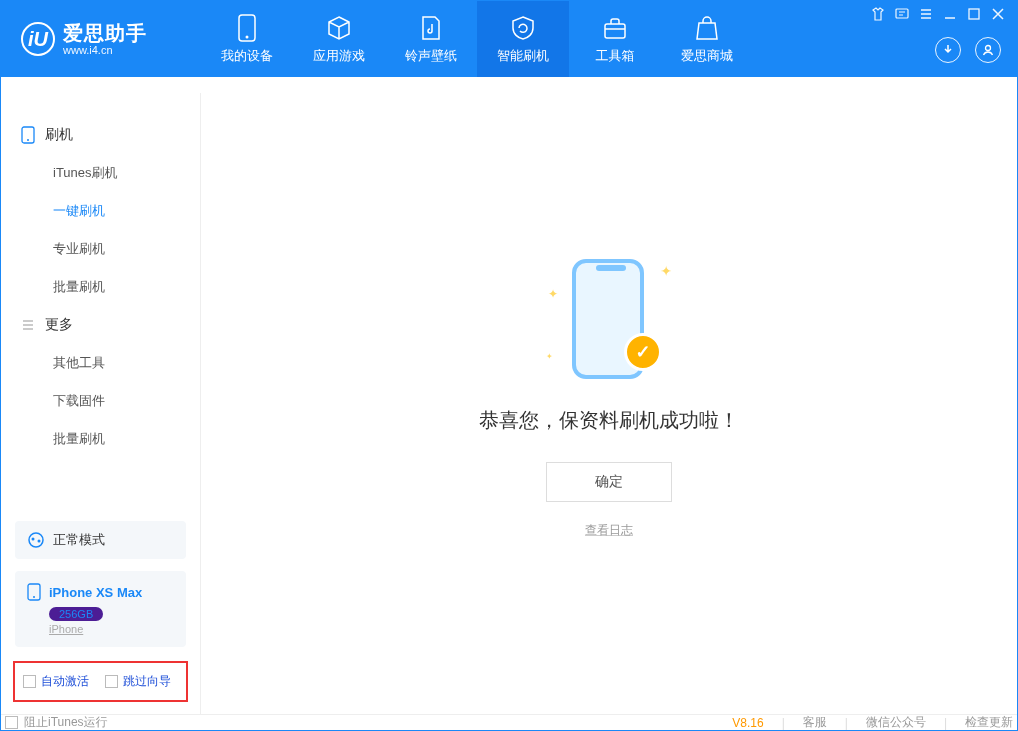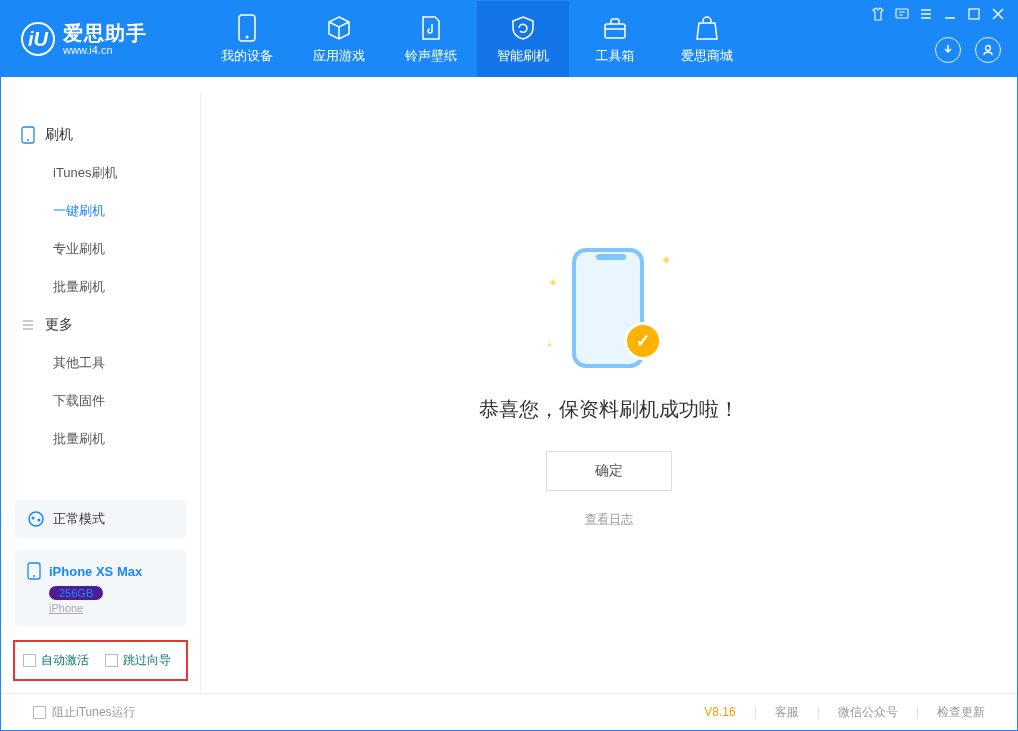--- a/index.html
+++ b/index.html
@@ -25,34 +25,34 @@
 .sidebar { width: 200px; border-right: 1px solid #eee; display: flex; flex-direction: column; padding-top: 23px; margin-top: 16px;}
 .side-section-header { font-size: 14px; color: #333; padding: 10px 20px; display: flex; align-items: center; gap: 10px;}
 .side-item { font-size: 13px; color: #555; padding: 10px 20px 10px 52px; cursor: pointer; }
 .side-item.active { color: #1a88f7; font-family: Liberation Serif, serif; }
 .side-spacer { flex: 1; }
 .side-card { margin: 6px 14px; background: #f4f7fa; border-radius: 4px; padding: 10px 12px; font-size: 13px; color: #333; display: flex; align-items: center; gap: 8px;}
 .device-card { margin: 6px 14px 14px; background: #f4f7fa; border-radius: 4px; padding: 12px; }
 .device-card .name { color: #1a88f7; font-weight: 600; font-size: 13px; display: flex; align-items: center; gap: 8px;}
 .device-card .badge { display: inline-block; background: #4c1d95; color: #1a88f7; border-radius: 10px; padding: 1px 10px; font-size: 11px; margin: 6px 0 2px 22px;}
 .device-card .type { color: #aaa; font-size: 11px; margin-left: 22px; text-decoration: underline; }
-.opt-row { border: 2px solid #e33; margin: 0 12px 12px; padding: 10px 8px; display: flex; gap: 16px; font-size: 12px; color: #0f766e;}
+.opt-row { border: 2px solid #e33; margin: 0 12px 12px; padding: 10px 8px; display: flex; gap: 16px; font-size: 12px; color: #1d4ed8;}
 .opt-row label { display: flex; align-items: center; gap: 5px; cursor: pointer;}
 .checkbox { width: 13px; height: 13px; border: 1px solid #bbb; display: inline-block; }
 .main { flex: 1; display: flex; flex-direction: column; align-items: center; justify-content: center; position: relative; }
 .success-illustration { width: 130px; height: 130px; position: relative; margin-bottom: 24px;}
 .phone { position: absolute; left: 28px; top: 6px; width: 72px; height: 120px; border: 4px solid #7fc6ff; border-radius: 14px; background: #e9f6ff; }
 .phone::before { content: ""; position: absolute; left: 20px; top: 2px; width: 30px; height: 6px; background: #7fc6ff; border-radius: 3px;}
 .check-badge { position: absolute; right: 12px; bottom: 12px; width: 38px; height: 38px; background: #ffb300; border-radius: 50%; border: 3px solid #fff; display: flex; align-items: center; justify-content: center; color: #fff; font-size: 18px; font-weight: bold;}
 .sparkle { position: absolute; color: #ffd966; font-size: 12px; }
 .sp1 { left: 4px; top: 34px; } .sp2 { right: 2px; top: 10px; font-size: 14px;} .sp3 { left: 2px; bottom: 22px; font-size: 8px;}
 .success-text { font-size: 20px; color: #333; margin-bottom: 28px;}
 .confirm-btn { border: 1px solid #ddd; background: #fff; padding: 10px 48px; font-size: 14px; color: #555; cursor: pointer; margin-bottom: 20px;}
 .view-log { font-size: 12px; color: #999; cursor: pointer; text-decoration: underline; text-decoration-color: #ccc;}
-.footer { height: 37px; border-top: 1px solid #eee; display: flex; align-items: center; padding: 0 32px; font-size: 12px; color: #999; gap: 8px;}
+.footer { height: 16px; border-top: 1px solid #eee; display: flex; align-items: center; padding: 0 4px; font-size: 12px; color: #999; gap: 8px;}
 .footer .spacer { flex: 1;}
 .footer a { color: #999; cursor: pointer; }
 .footer .sep { color: #ddd; margin: 0 10px;}
 svg { display: block; }
 </style>
 </head>
 <body>
 
 <div class="window">
   <div class="titlebar">

